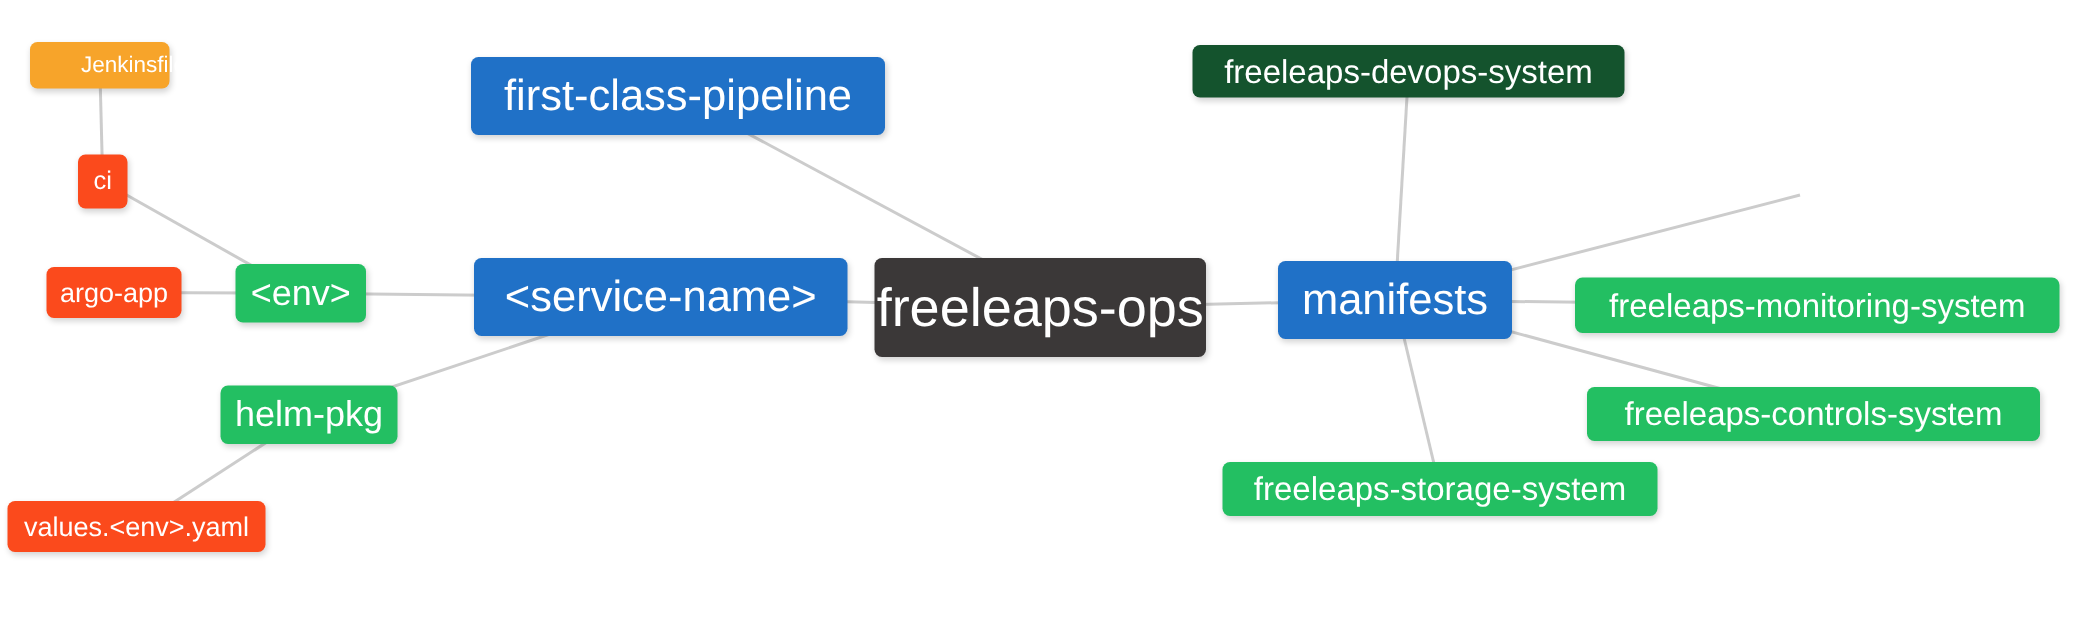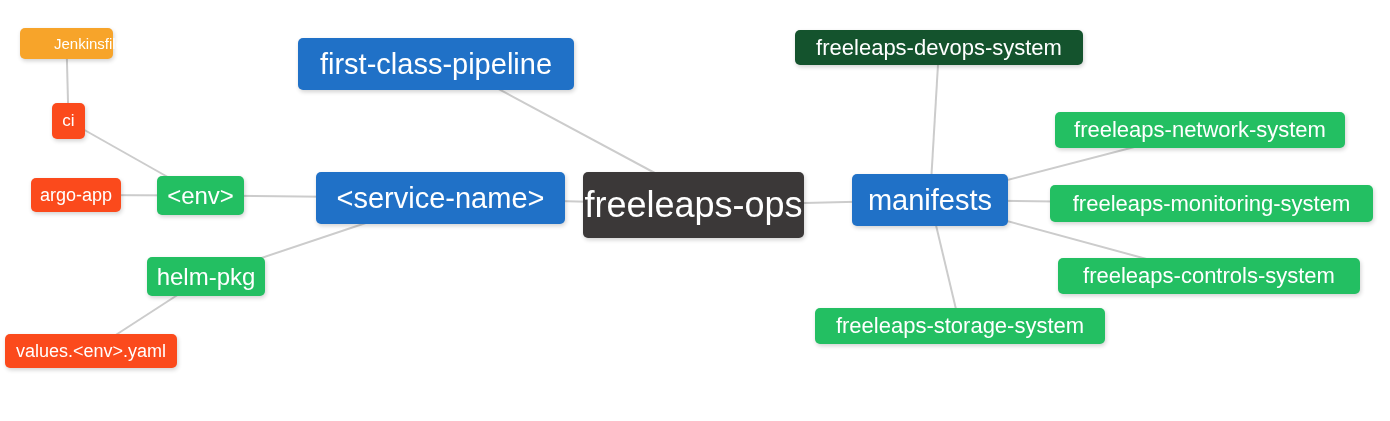--- a/index.html
+++ b/index.html
@@ -57,22 +57,21 @@
       <line x1="930" y1="200" x2="1211.5" y2="203.5" stroke="#CCCCCC" stroke-width="2"></line>
       <line x1="930" y1="200" x2="1209" y2="276" stroke="#CCCCCC" stroke-width="2"></line>
       <line x1="930" y1="200" x2="960" y2="326" stroke="#CCCCCC" stroke-width="2"></line>
     </svg>
 <div class="node" style="left: 20px; top: 28px; width: 93px; height: 31px; font-size: 15px; background: rgb(247, 164, 42); color: rgb(255, 255, 255); padding-left: 45px;">Jenkinsfile</div>
     <div class="node" style="left: 52px; top: 103px; width: 33px; height: 36px; font-size: 17px; background: rgb(251, 74, 28); color: rgb(255, 255, 255);">ci</div>
     <div class="node" style="left: 31px; top: 178px; width: 90px; height: 34px; font-size: 18px; background: rgb(251, 74, 28); color: rgb(255, 255, 255);">argo-app</div>
     <div class="node" style="left: 157px; top: 176px; width: 87px; height: 39px; font-size: 24px; background: rgb(35, 191, 98); color: rgb(255, 255, 255);">&lt;env&gt;</div>
     <div class="node" style="left: 147px; top: 257px; width: 118px; height: 39px; font-size: 24px; background: rgb(35, 191, 98); color: rgb(255, 255, 255);">helm-pkg</div>
     <div class="node" style="left: 5px; top: 334px; width: 172px; height: 34px; font-size: 18px; background: rgb(251, 74, 28); color: rgb(255, 255, 255);">values.&lt;env&gt;.yaml</div>
-    <div class="node" style="left: 298px; top: 38px; width: 276px; height: 52px; font-size: 29px; background: rgb(32, 113, 199); color: rgb(255, 255, 255);">first-class-pipeline</div>
+    <div class="node" style="left: 314px; top: 38px; width: 276px; height: 52px; font-size: 29px; background: rgb(32, 113, 199); color: rgb(255, 255, 255);">first-class-pipeline</div>
     <div class="node" style="left: 316px; top: 172px; width: 249px; height: 52px; font-size: 29px; background: rgb(32, 113, 199); color: rgb(255, 255, 255);">&lt;service-name&gt;</div>
     <div class="node" style="left: 583px; top: 172px; width: 221px; height: 66px; font-size: 36px; background: rgb(59, 56, 56); color: rgb(255, 255, 255);">freeleaps-ops</div>
     <div class="node" style="left: 852px; top: 174px; width: 156px; height: 52px; font-size: 29px; background: rgb(32, 113, 199); color: rgb(255, 255, 255);">manifests</div>
     <div class="node" style="left: 795px; top: 30px; width: 288px; height: 35px; font-size: 22px; background: #14532d; color: rgb(255, 255, 255); text-align: center;">freeleaps-devops-system</div>
-    <div class="node" style="left: 1055px; top: 112px; width: 290px; height: 36px; font-size: 22px; background: rgb(35, 191, 98); color: rgb(255, 255, 255);">freeleaps-network-system</div>
     <div class="node" style="left: 1050px; top: 185px; width: 323px; height: 37px; font-size: 22px; background: rgb(35, 191, 98); color: rgb(255, 255, 255);">freeleaps-monitoring-system</div>
     <div class="node" style="left: 1058px; top: 258px; width: 302px; height: 36px; font-size: 22px; background: rgb(35, 191, 98); color: rgb(255, 255, 255);">freeleaps-controls-system</div>
     <div class="node" style="left: 815px; top: 308px; width: 290px; height: 36px; font-size: 22px; background: rgb(35, 191, 98); color: rgb(255, 255, 255);">freeleaps-storage-system</div>
   </div>
 
 </body></html>

